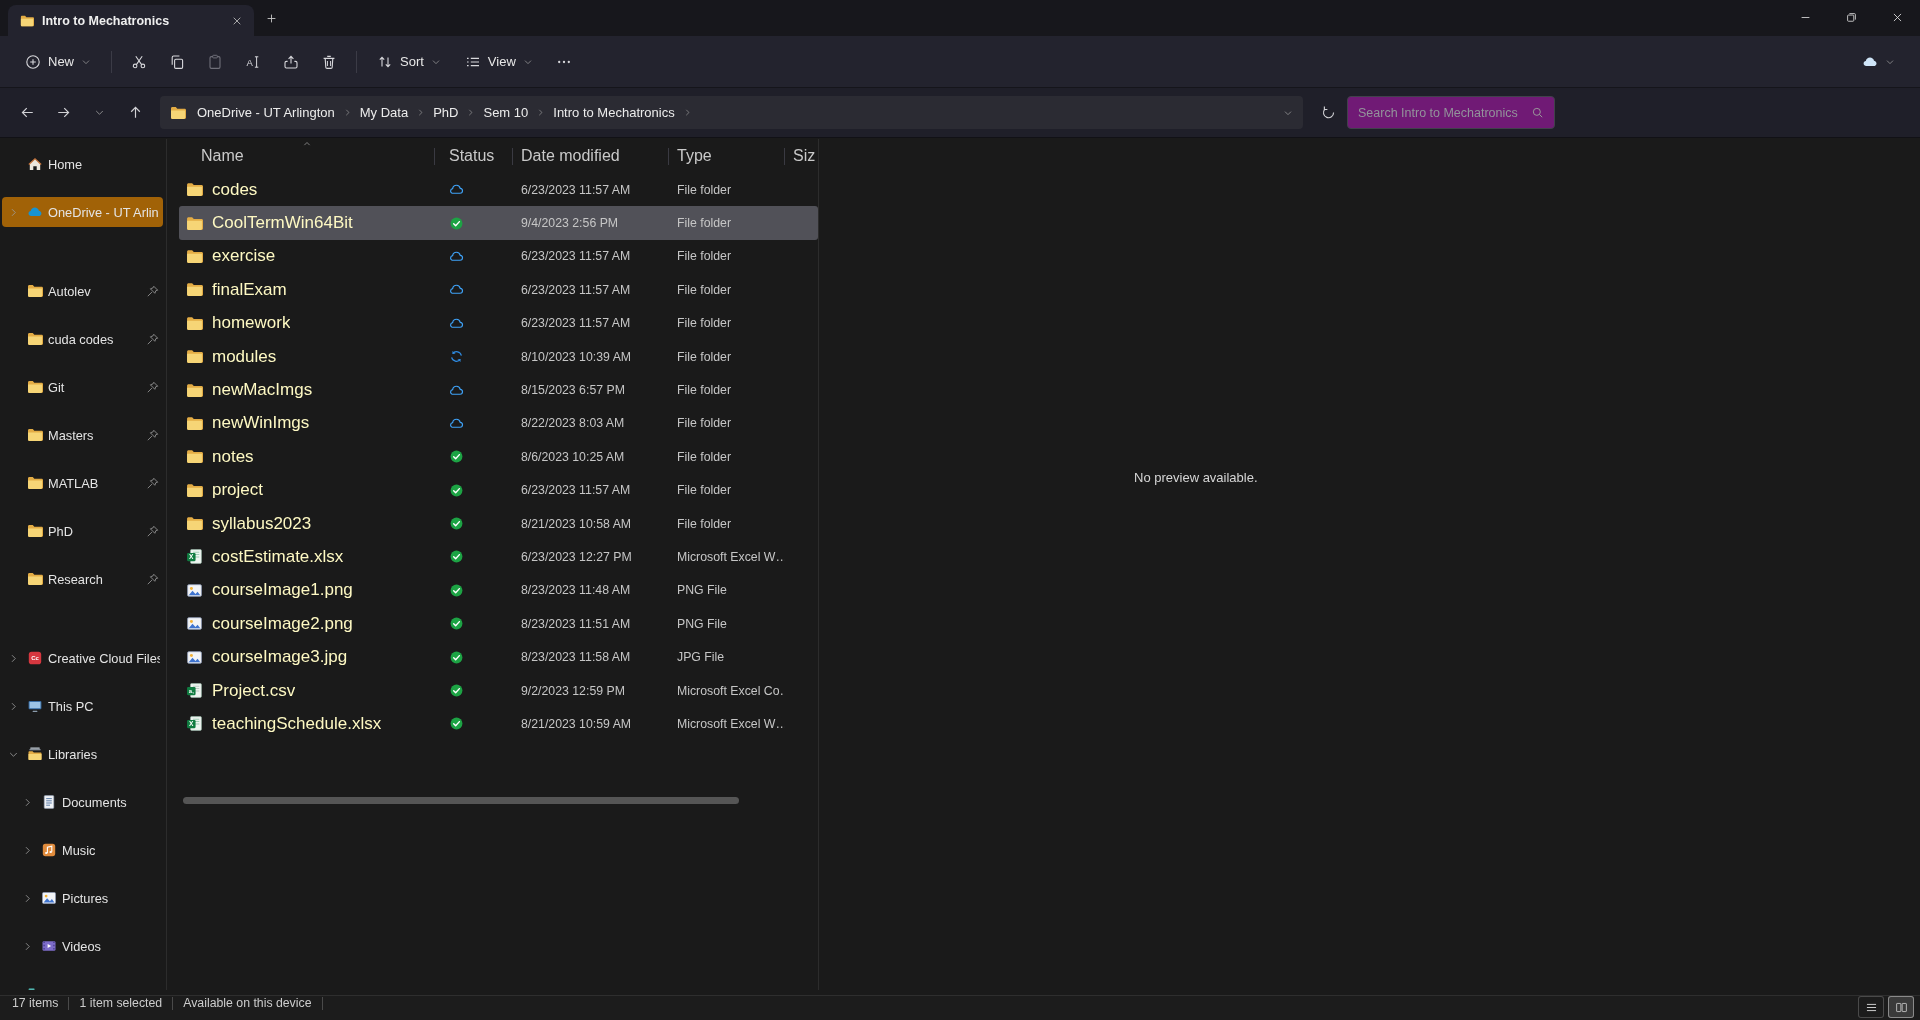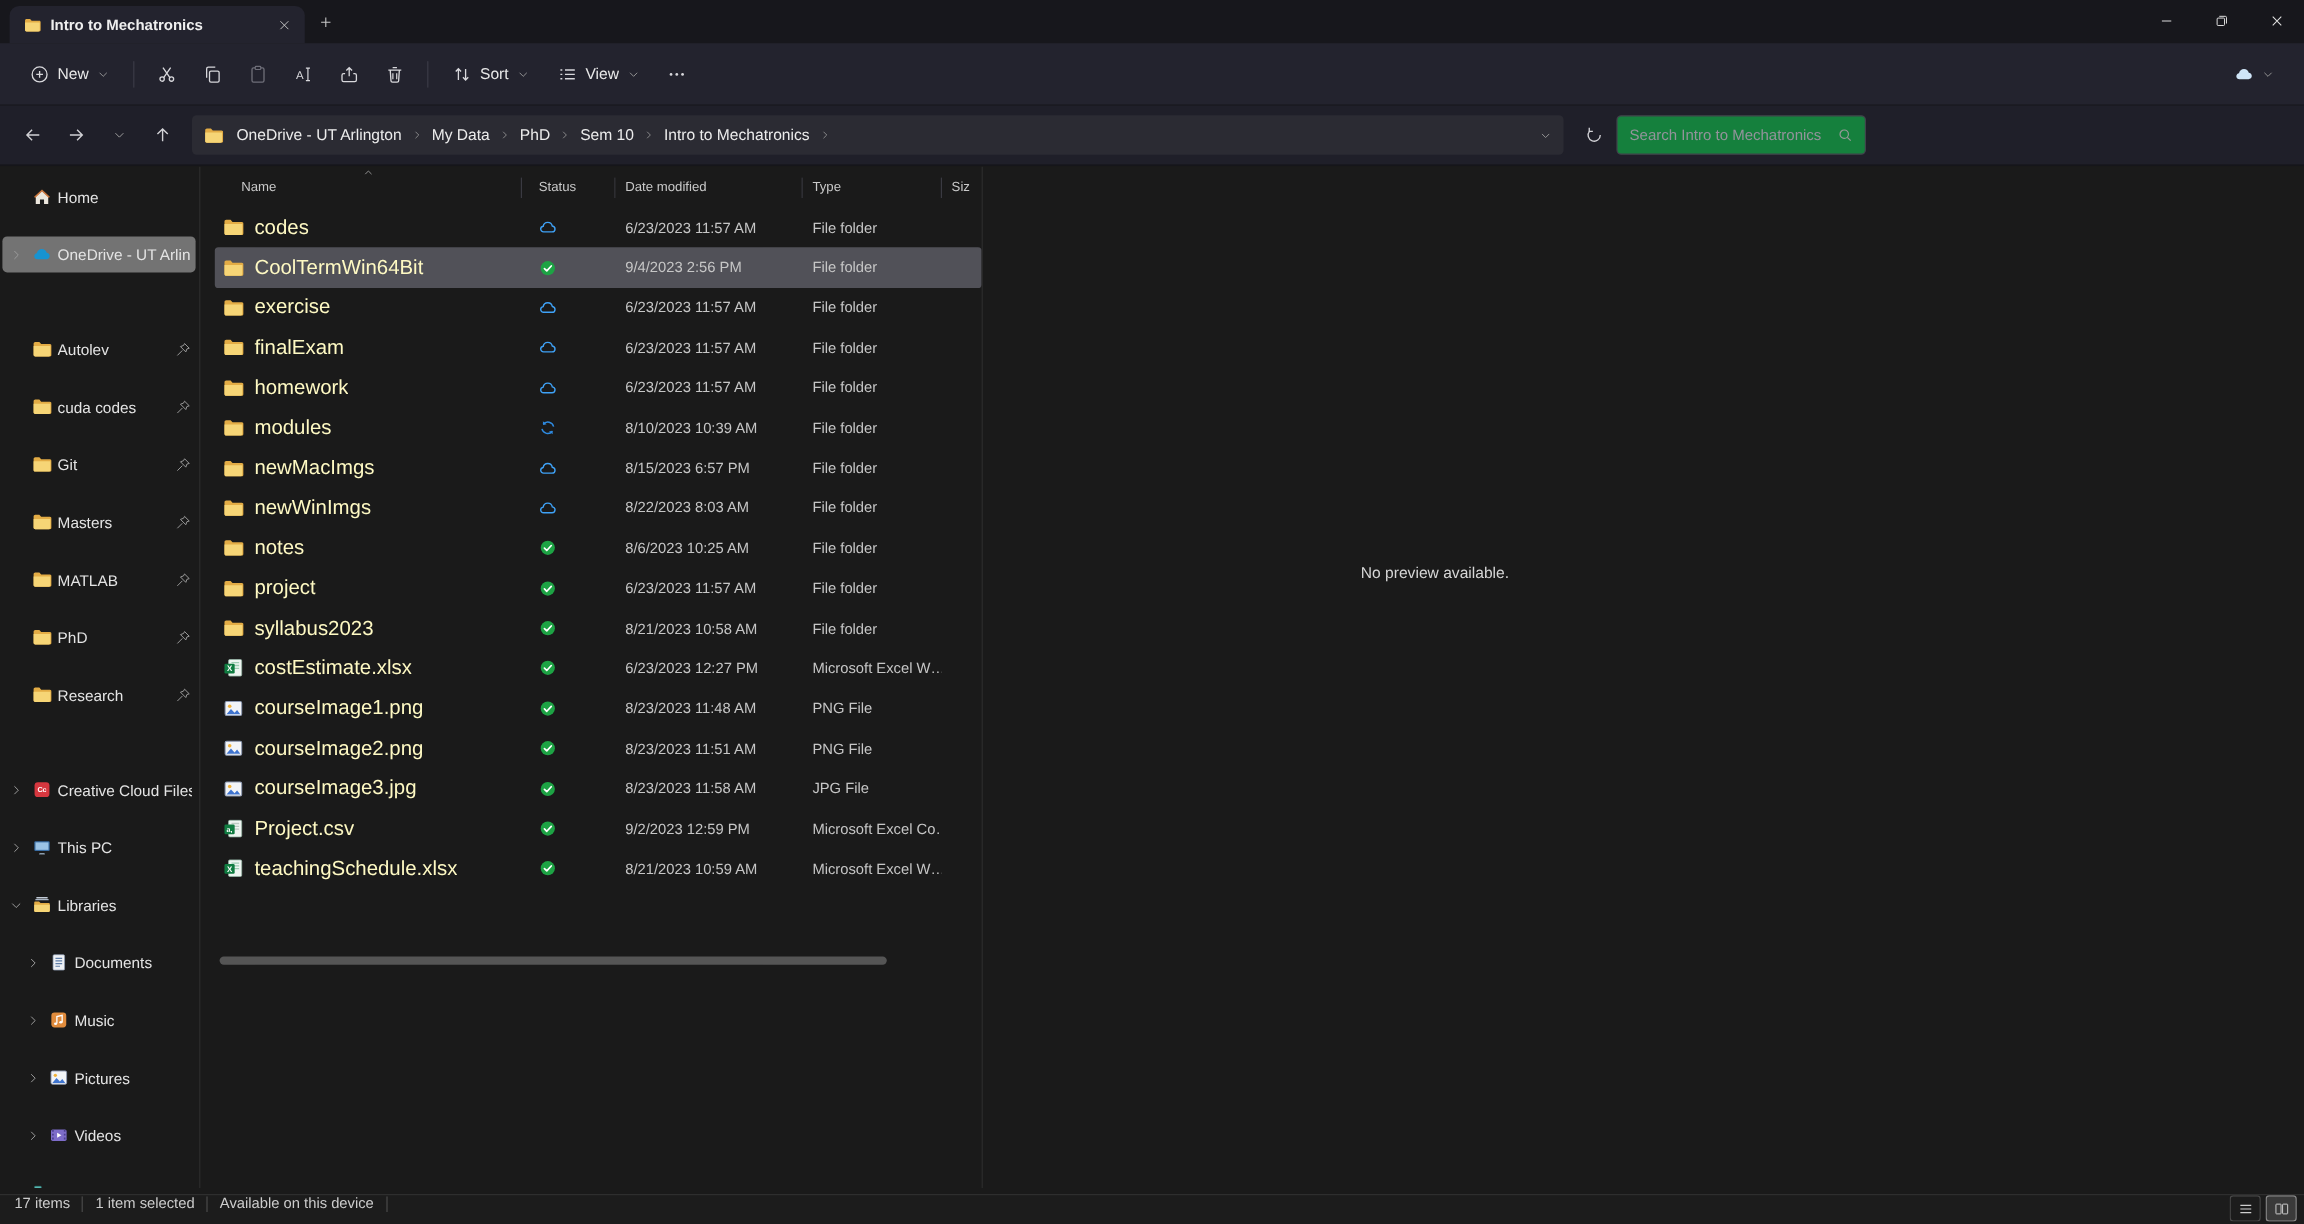--- a/index.html
+++ b/index.html
@@ -39,42 +39,42 @@
     padding:0 10px;gap:2px;border-bottom:1px solid rgba(0,0,0,.45)}
   .navbtn{width:34px;height:32px;border-radius:4px;color:#d2d2d6;display:flex;align-items:center;justify-content:center}
   .navbtn svg{width:15px;height:15px}
   .navbtn.chev svg{width:11px;height:11px}
   .crumbbar{flex:1;height:33px;background:#2b2b33;border-radius:4px;margin:0 6px;display:flex;
     padding:0 10px;gap:4px;min-width:0}
   .crumbs{display:flex;align-items:center;gap:1px;min-width:0;overflow:hidden}
   .crumb{padding:3px 7px;border-radius:4px;white-space:nowrap;color:#ececec;font-size:13px}
   .crumbsep svg{width:9px;height:9px}
   .flex1{flex:1}
-  .searchbox{width:208px;height:33px;background:#15803d;border:1px solid #41414b;border-radius:4px;display:flex;
+  .searchbox{width:208px;height:33px;background:#701a75;border:1px solid #41414b;border-radius:4px;display:flex;
     align-items:center;padding:0 10px;gap:8px;color:#9a9a9a;margin-right:355px}
   .searchbox input{flex:1;background:transparent;border:0;outline:0;color:#dddddd;font:inherit;font-size:12.5px;min-width:0}
   .searchbox input::placeholder{color:#93939b}
   .searchbox .icon svg{width:13px;height:13px}
 
   
   .main{position:absolute;top:139px;left:0;right:0;bottom:30px;display:flex;background:#1a1a1a}
   .sidebar{width:167px;border-right:1px solid #2c2c2c;padding-top:10px;overflow:hidden}
   .srow{height:30px;display:flex;align-items:center;gap:5px;margin:0 3px 18px 2px;padding:0 3px 0 2px;border-radius:4px;font-size:12.8px}
   .srow .expander{width:18px;min-width:18px;display:flex;align-items:center;justify-content:center}
   .srow .expander svg{width:11px;height:11px}
   .srow .label{flex:1;overflow:hidden;white-space:nowrap;color:#e4e4e4}
-  .srow.selected{background:#737373}
+  .srow.selected{background:#a16207}
   .srow.indent{margin-left:16px}
   .srow .pin{margin-right:1px;opacity:.9}
   .srow .pin svg{width:13px;height:13px}
   .sspacer{height:31px}
 
   .filearea{width:651px;position:relative}
   .fl-header{height:34px;display:grid;grid-template-columns:256px 78px 156px 116px 1fr;padding-left:12px;
-    align-items:center;color:#c9c9c9;font-size:11px}
+    align-items:center;color:#c9c9c9;font-size:16px}
   .hcell{position:relative;height:100%;display:flex;align-items:center;padding-left:8px;overflow:hidden}
   .hcell:not(:last-child)::after{content:"";position:absolute;right:0;top:9px;height:17px;width:1px;background:#3a3a42}
   .hcol0{padding-left:22px}
   .hcol1{padding-left:14px}
   .sortcaret{position:absolute;top:0;left:50%;transform:translateX(-50%)}
   .sortcaret svg{width:10px;height:10px}
 
   .frow{display:grid;grid-template-columns:256px 78px 156px 116px 1fr;height:33.4px;margin-left:12px;border-radius:3px;align-items:center}
   .frow.selected{background:#515158}
   .cell{overflow:hidden}

